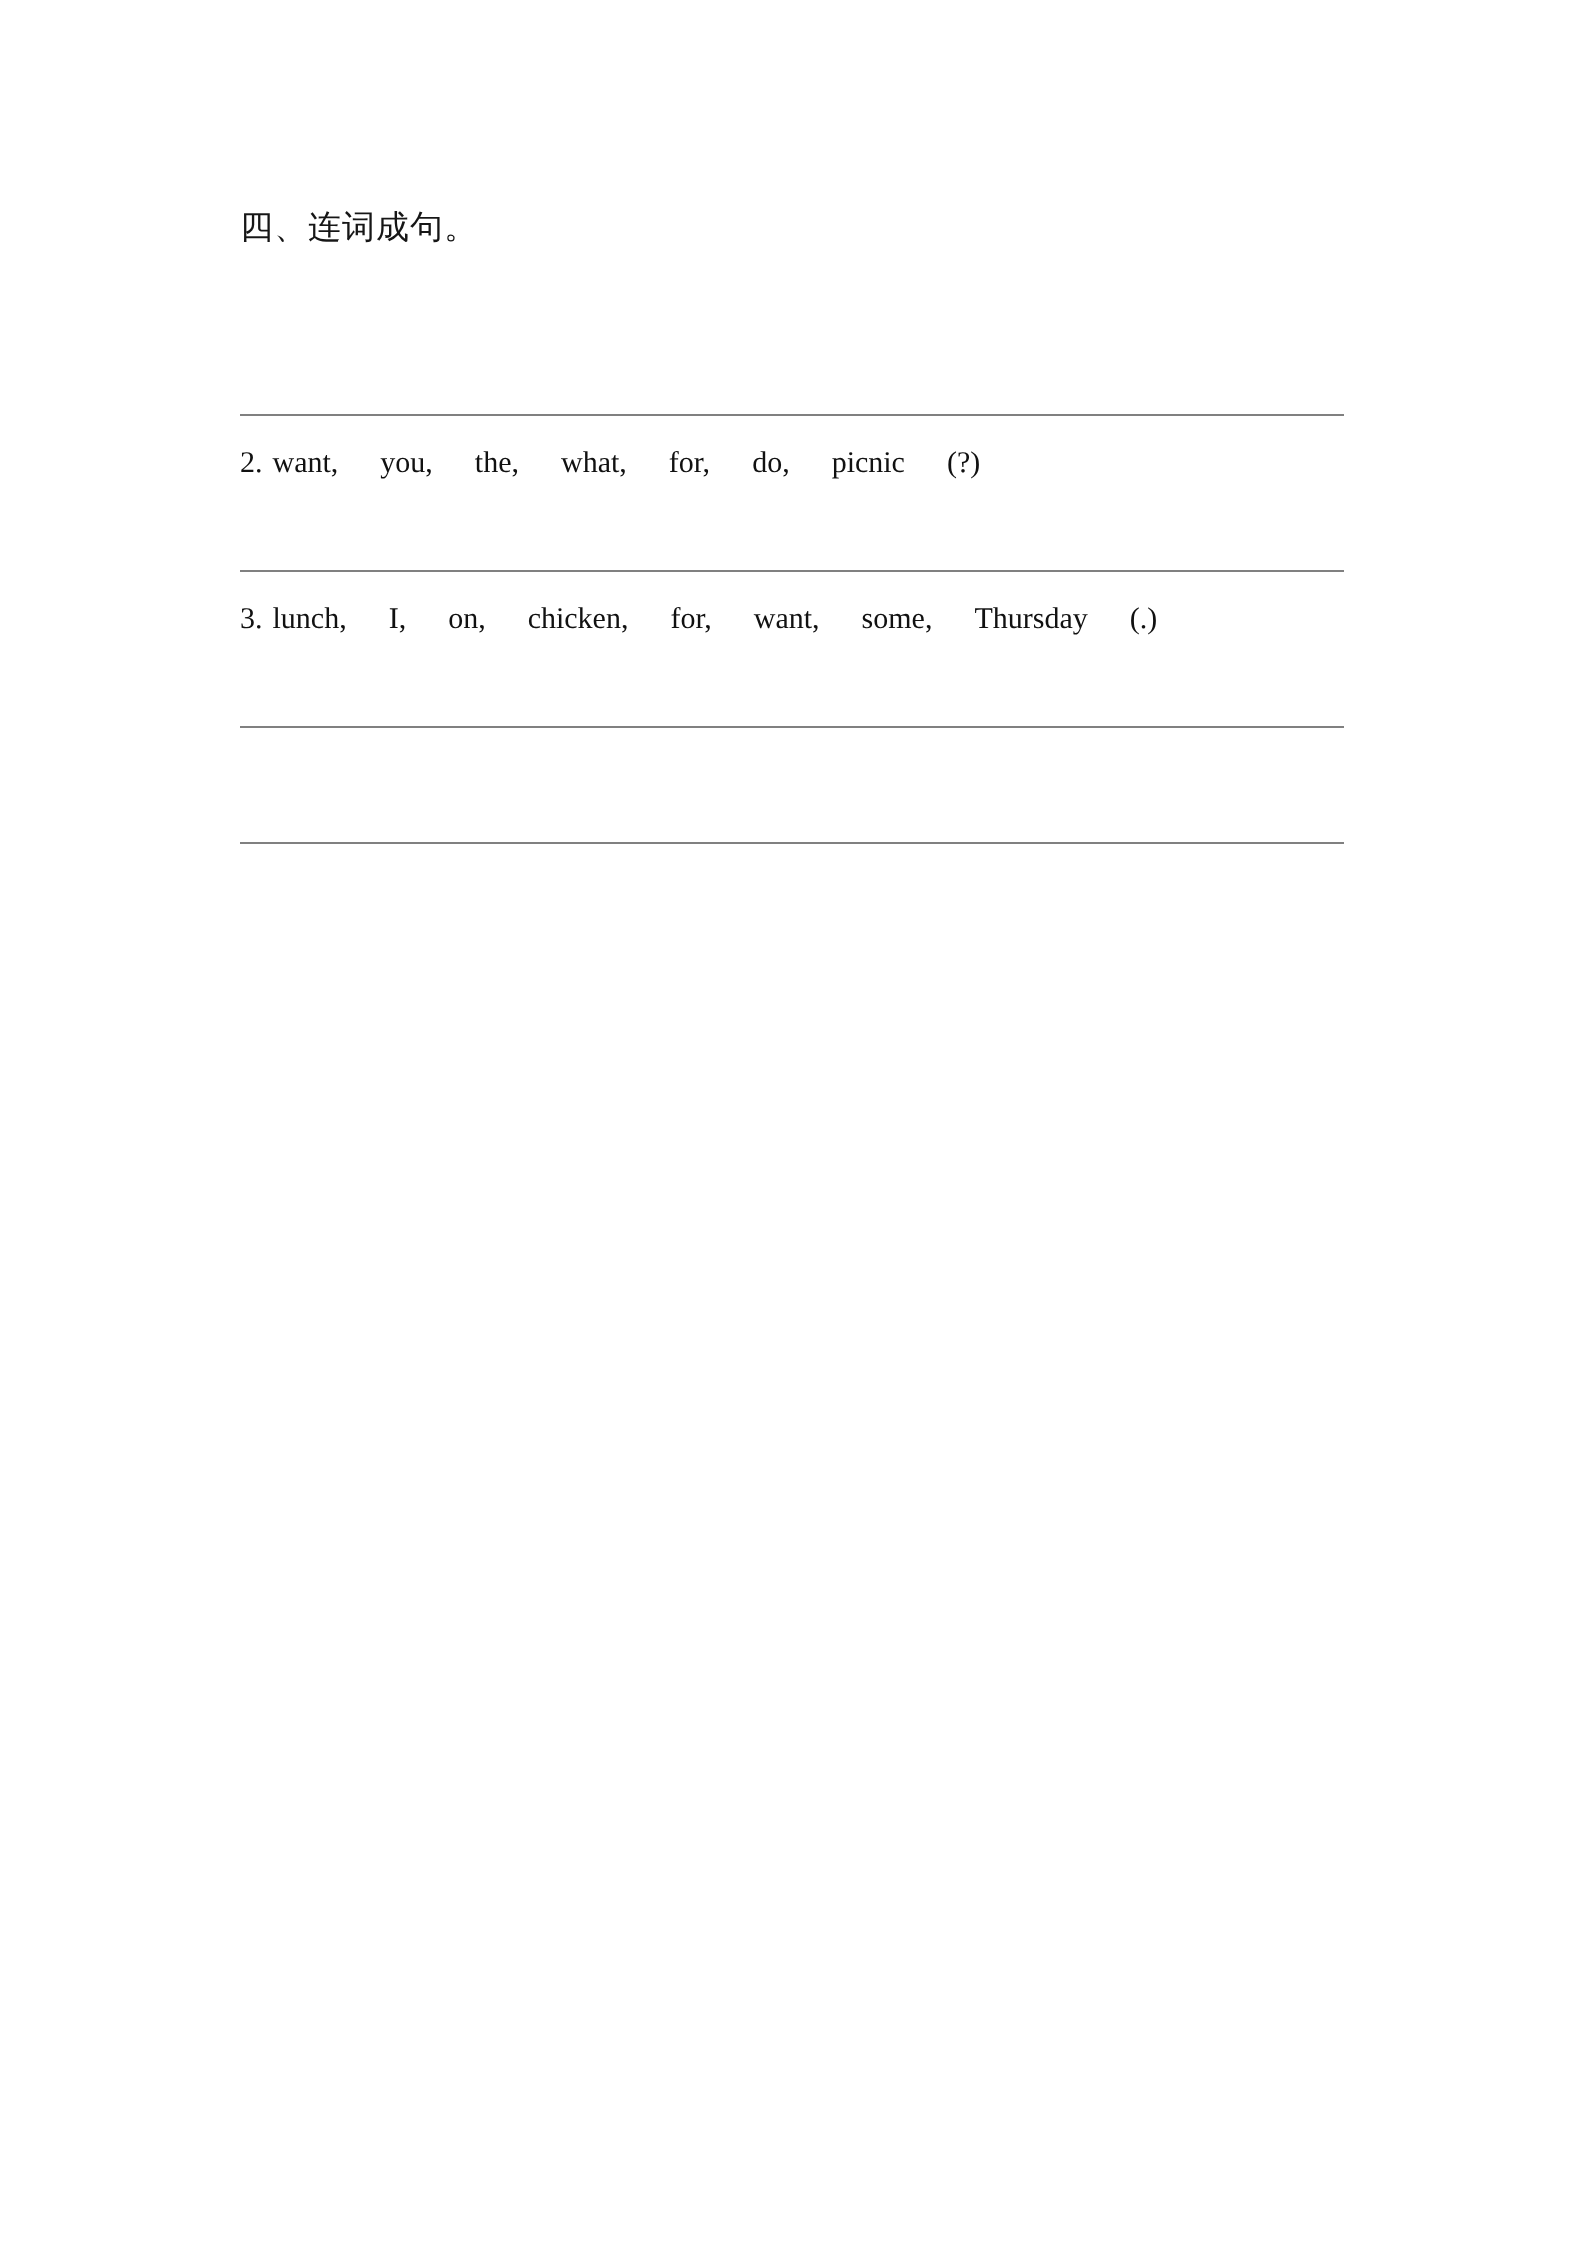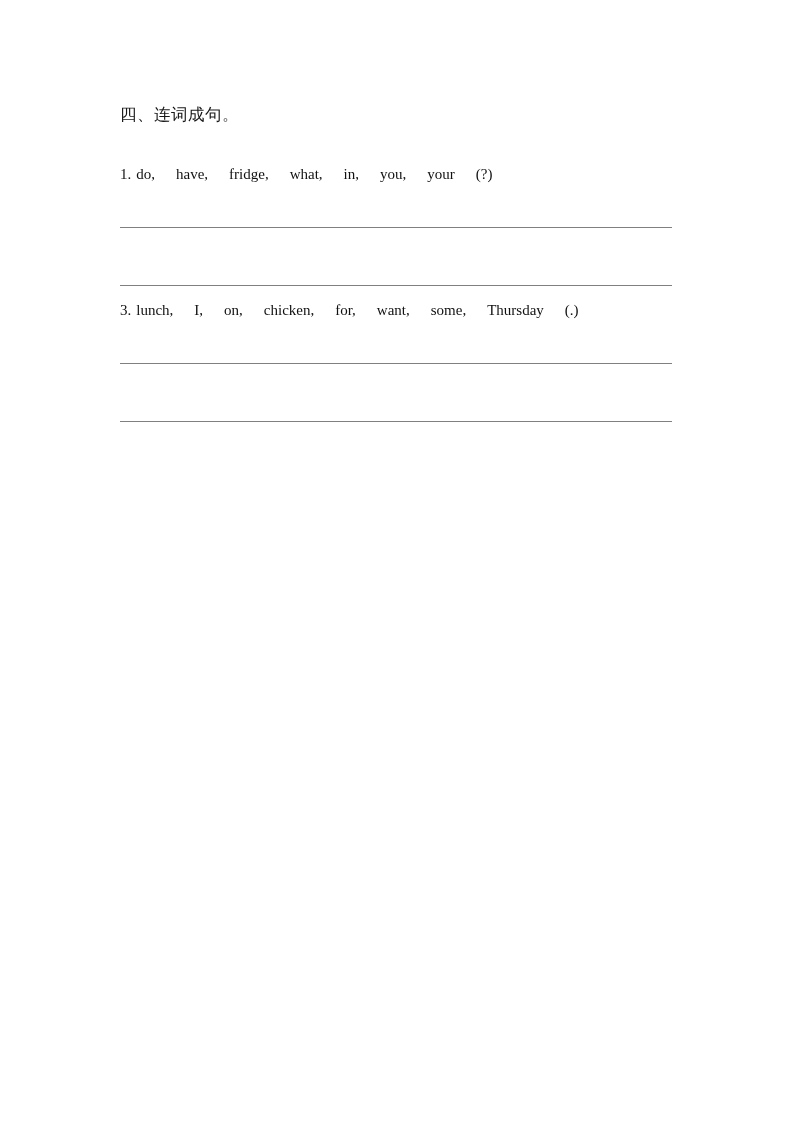--- a/index.html
+++ b/index.html
@@ -43,27 +43,27 @@
     width: 552px;
   }
 </style>
 </head>
 <body>
 
 <div class="page">
   <h2 class="heading">四、连词成句。</h2>
   <div id="questions">
   <div class="question">
-    <p class="question-text">
-      <span class="q-number">1.</span><span class="q-words"><span class="word">do,</span><span class="word">have,</span><span class="word">fridge,</span><span class="word">what,</span><span class="word">in,</span><span class="word">you,</span><span class="word">your</span><span class="word">(?)</span></span>
-    </p>
     <div class="answer-line"></div>
   </div>
 
   <div class="question">
+    <p class="question-text">
+      <span class="q-number">2.</span><span class="q-words"><span class="word">want,</span><span class="word">you,</span><span class="word">the,</span><span class="word">what,</span><span class="word">for,</span><span class="word">do,</span><span class="word">picnic</span><span class="word">(?)</span></span>
+    </p>
     <div class="answer-line"></div>
   </div>
 
   <div class="question">
     <p class="question-text">
       <span class="q-number">3.</span><span class="q-words"><span class="word">lunch,</span><span class="word">I,</span><span class="word">on,</span><span class="word">chicken,</span><span class="word">for,</span><span class="word">want,</span><span class="word">some,</span><span class="word">Thursday</span><span class="word">(.)</span></span>
     </p>
     <div class="answer-line"></div>
   </div>
 

